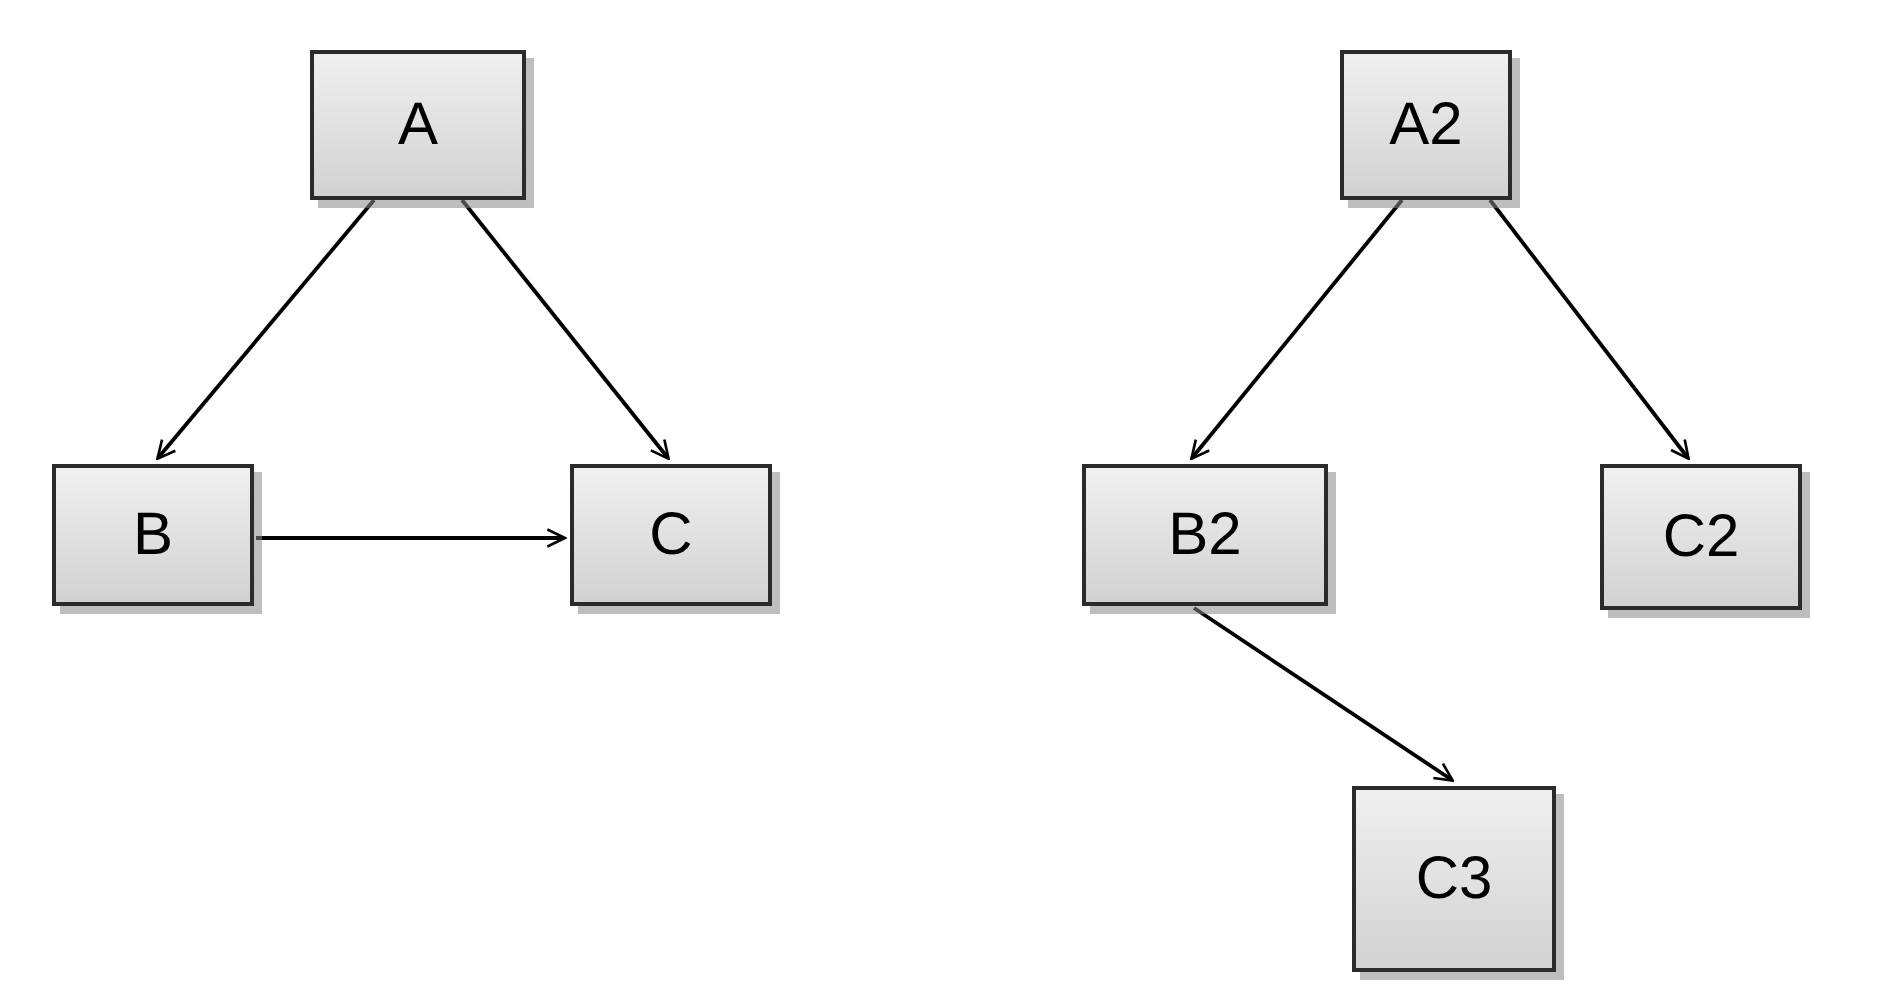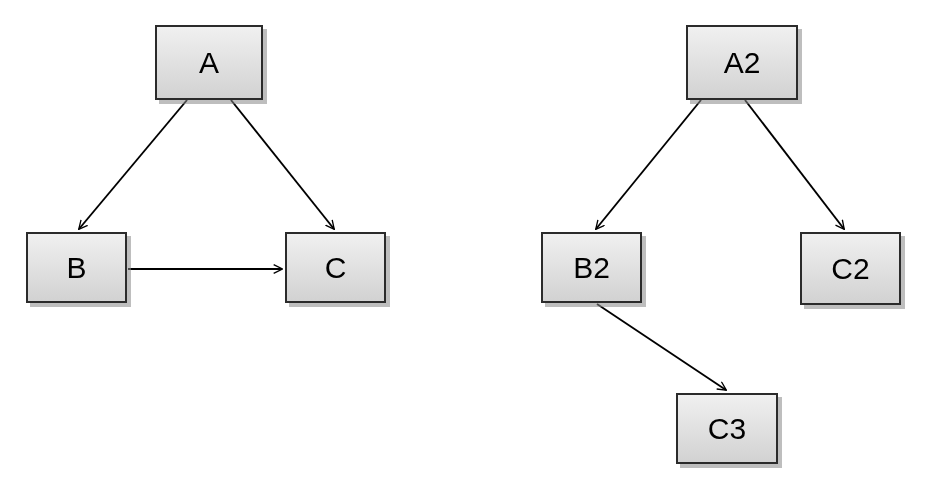--- a/index.html
+++ b/index.html
@@ -70,27 +70,27 @@
   <div id="nodes-group">
       <div class="node" style="left: 155px; top: 25px; width: 108px; height: 75px; border-color: rgb(43, 43, 43); background: linear-gradient(rgb(240, 240, 240) 0%, rgb(210, 210, 210) 100%);">
         <span class="node-label" style="color: rgb(0, 0, 0);">A</span>
       </div>
       <div class="node" style="left: 26px; top: 232px; width: 101px; height: 71px; border-color: rgb(43, 43, 43); background: linear-gradient(rgb(240, 240, 240) 0%, rgb(210, 210, 210) 100%);">
         <span class="node-label" style="color: rgb(0, 0, 0);">B</span>
       </div>
       <div class="node" style="left: 285px; top: 232px; width: 101px; height: 71px; border-color: rgb(43, 43, 43); background: linear-gradient(rgb(240, 240, 240) 0%, rgb(210, 210, 210) 100%);">
         <span class="node-label" style="color: rgb(0, 0, 0);">C</span>
       </div>
-      <div class="node" style="left: 686px; top: 25px; width: 112px; height: 75px; border-color: rgb(43, 43, 43); background: linear-gradient(rgb(240, 240, 240) 0%, rgb(210, 210, 210) 100%);">
+      <div class="node" style="left: 670px; top: 25px; width: 86px; height: 75px; border-color: rgb(43, 43, 43); background: linear-gradient(rgb(240, 240, 240) 0%, rgb(210, 210, 210) 100%);">
         <span class="node-label" style="color: rgb(0, 0, 0);">A2</span>
       </div>
-      <div class="node" style="left: 541px; top: 232px; width: 101px; height: 71px; border-color: rgb(43, 43, 43); background: linear-gradient(rgb(240, 240, 240) 0%, rgb(210, 210, 210) 100%);">
+      <div class="node" style="left: 541px; top: 232px; width: 123px; height: 71px; border-color: rgb(43, 43, 43); background: linear-gradient(rgb(240, 240, 240) 0%, rgb(210, 210, 210) 100%);">
         <span class="node-label" style="color: rgb(0, 0, 0);">B2</span>
       </div>
       <div class="node" style="left: 800px; top: 232px; width: 101px; height: 73px; border-color: rgb(43, 43, 43); background: linear-gradient(rgb(240, 240, 240) 0%, rgb(210, 210, 210) 100%);">
         <span class="node-label" style="color: rgb(0, 0, 0);">C2</span>
       </div>
-      <div class="node" style="left: 676px; top: 393px; width: 102px; height: 71px; border-color: rgb(43, 43, 43); background: linear-gradient(rgb(240, 240, 240) 0%, rgb(210, 210, 210) 100%);">
+      <div class="node" style="left: 676px; top: 393px; width: 102px; height: 93px; border-color: rgb(43, 43, 43); background: linear-gradient(rgb(240, 240, 240) 0%, rgb(210, 210, 210) 100%);">
         <span class="node-label" style="color: rgb(0, 0, 0);">C3</span>
       </div>
     </div>
 
 </div>
 
 </body></html>

